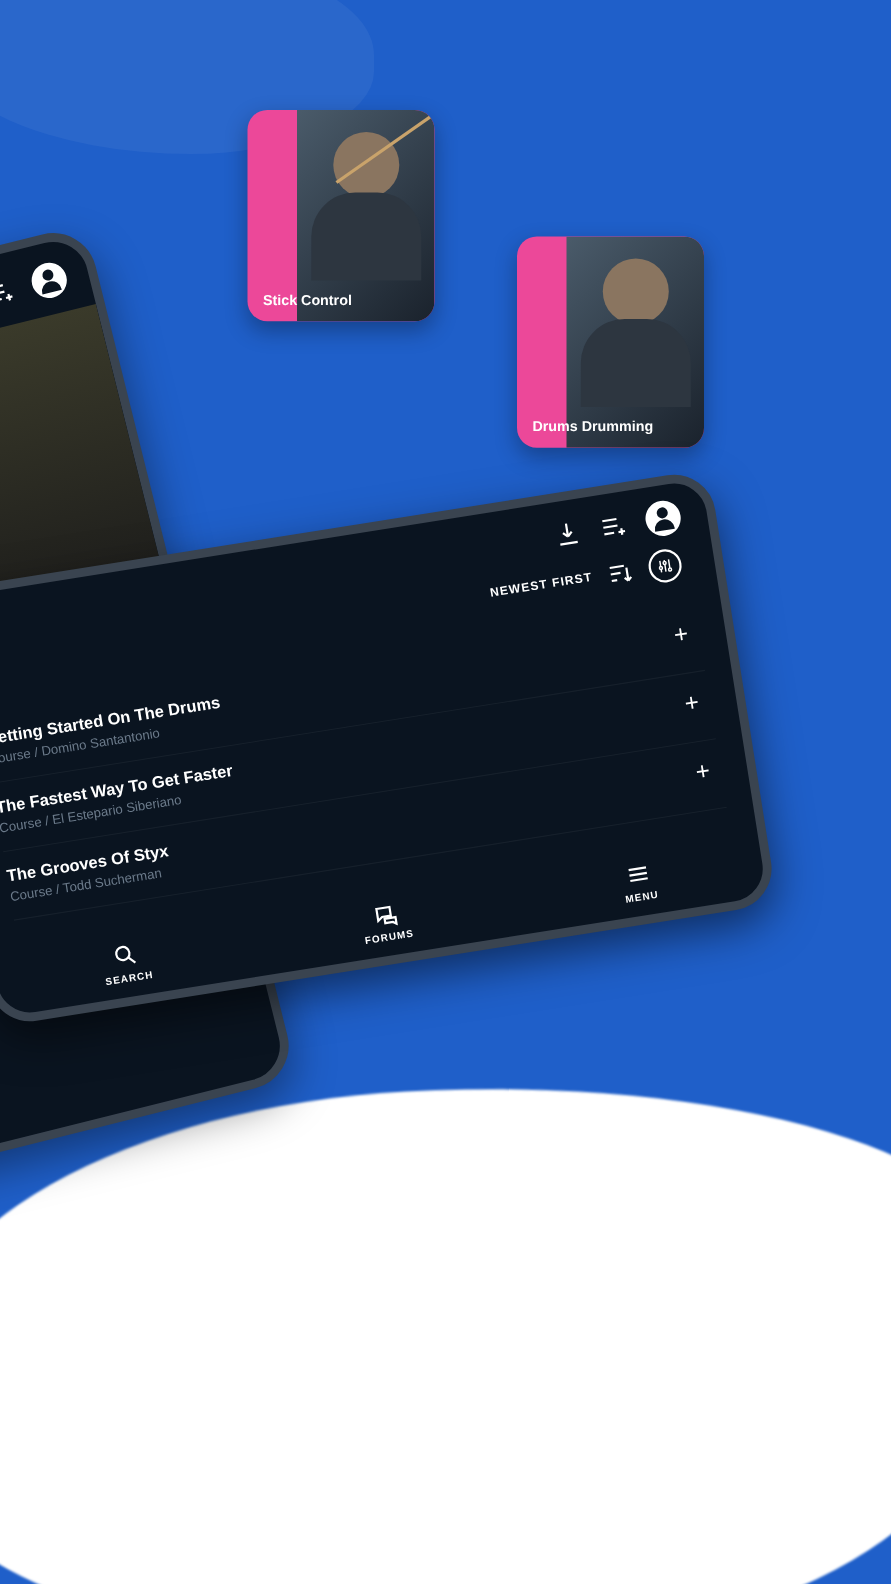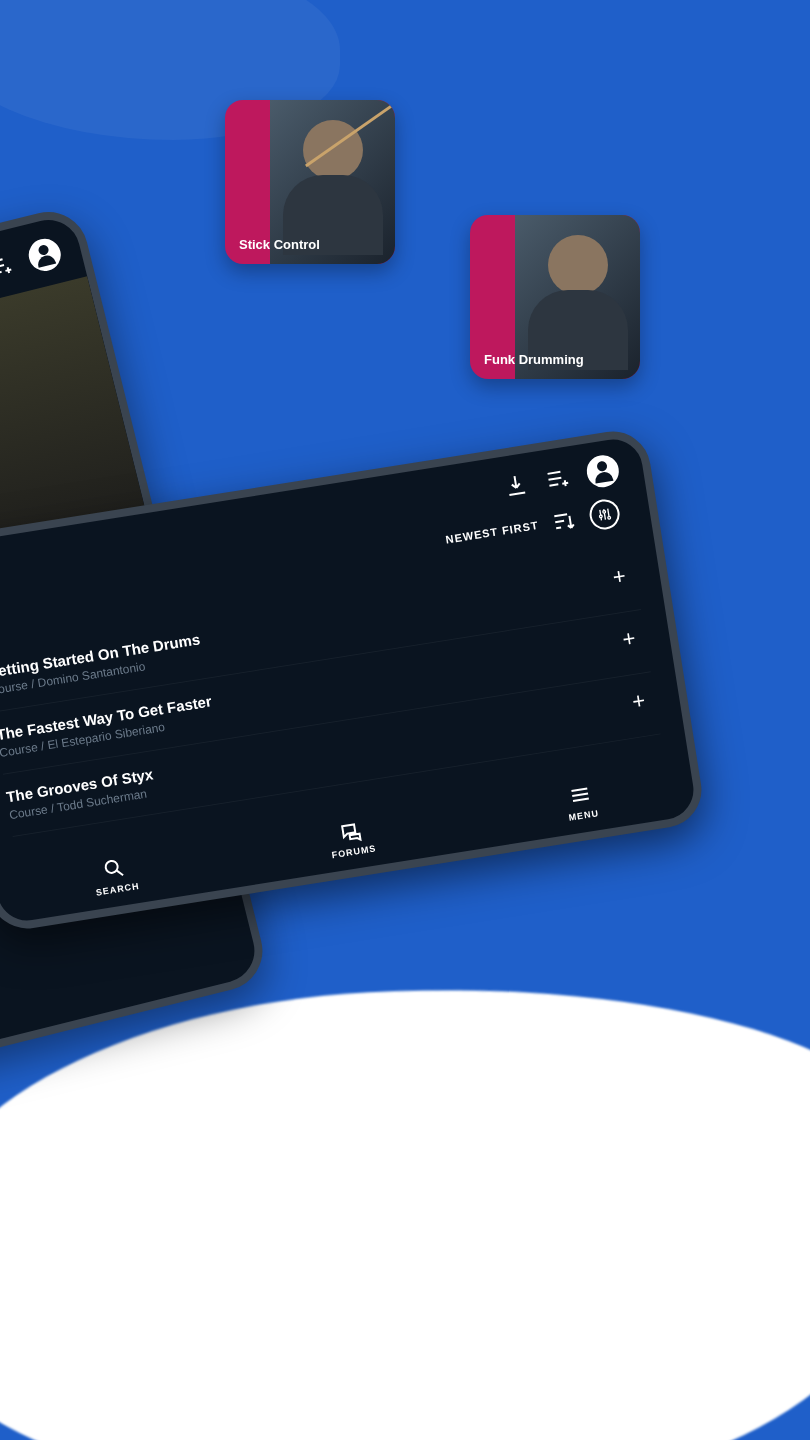--- a/index.html
+++ b/index.html
@@ -48,22 +48,22 @@
   font-size: 55px;
   line-height: 1.2;
   z-index: 50;
   padding: 0 20px;
 }
 
 
 .course-card {
   position: absolute;
   width: 170px;
-  height: 164px;
-  background: #be185d;
+  height: 192px;
+  background: #ec4899;
   border-radius: 18px;
   overflow: hidden;
   box-shadow: 0 8px 20px rgba(0,0,0,0.3);
   padding-left: 45px;
 }
 .course-card.card1 { top: 100px; left: 225px; }
 .course-card.card2 { top: 215px; left: 470px; }
 
 .course-card .person {
   width: 100%;
@@ -289,21 +289,21 @@
 <div class="brush-white"></div>
 
 <div class="course-card card1">
   <div class="person"></div>
   <div class="stick"></div>
   <div class="label">Stick Control</div>
 </div>
 
 <div class="course-card card2">
   <div class="person"></div>
-  <div class="label">Funk Drumming</div>
+  <div class="label">Drums Drumming</div>
 </div>
 
 <div class="phone1">
   <div class="topbar">
 
     <span class="icon">
       <svg viewBox="0 0 24 24" fill="none" stroke="currentColor" stroke-width="2">
           <path d="M3 6h13M3 12h13M3 18h9M19 15v6m-3-3h6"></path>
         </svg>
     </span>

